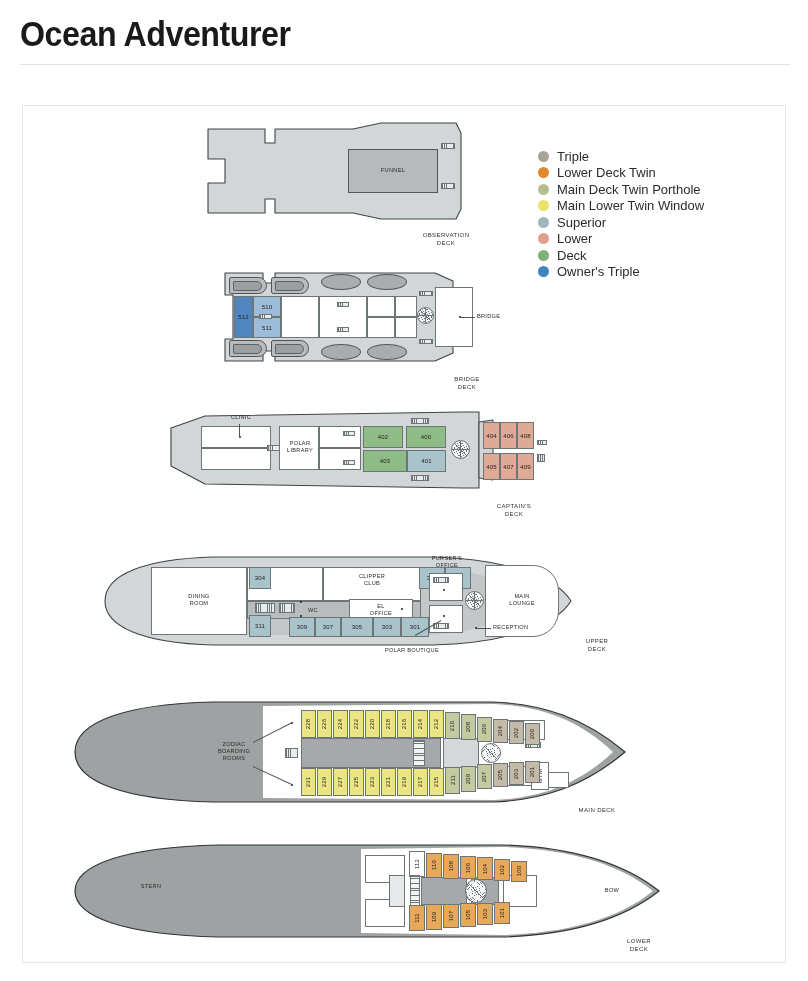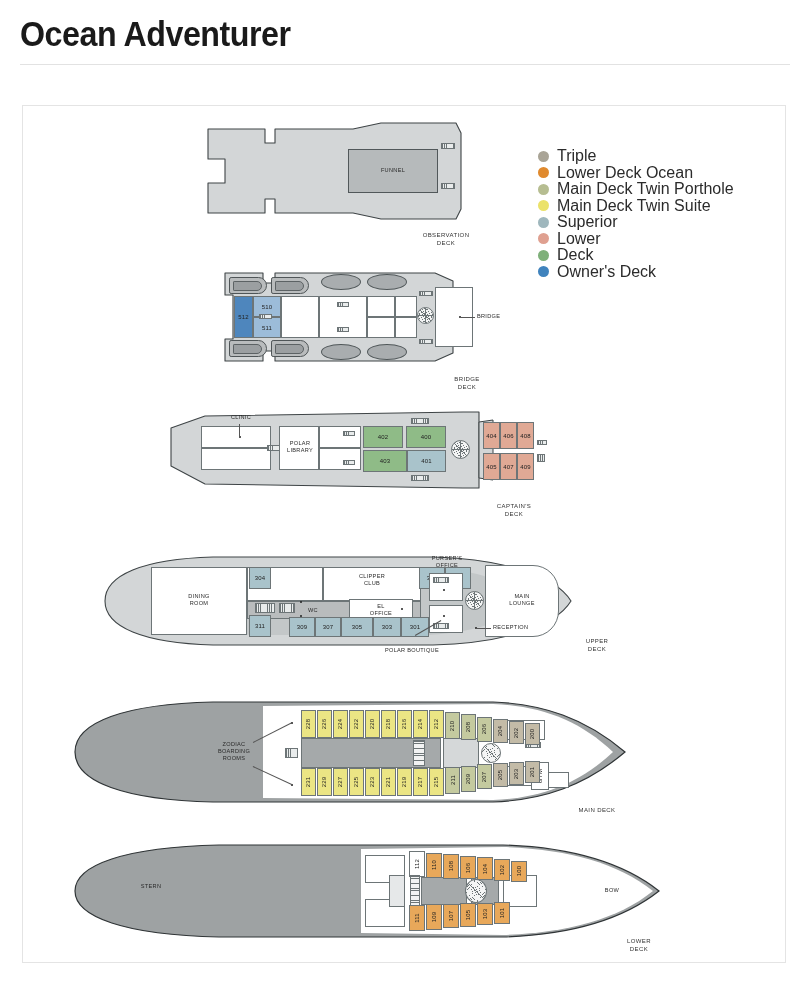--- a/index.html
+++ b/index.html
@@ -33,21 +33,21 @@
     border: 1px solid #e4e4e4; background: #fff;
   }
 
   
   .legend { position: absolute; left: 515px; top: 42px; }
   .legend-row { display: flex; align-items: center; height: 16.5px; }
   .legend-dot {
     width: 11px; height: 11px; border-radius: 50%;
     margin-right: 8px; flex: 0 0 auto;
   }
-  .legend-label { font-size: 16px; color: #2b2b2b; white-space: nowrap; }
+  .legend-label { font-size: 13px; color: #2b2b2b; white-space: nowrap; }
 
   
   .deck { position: absolute; }
   .deck-caption {
     position: absolute; font-size: 6px; color: #333;
     letter-spacing: 0.4px; line-height: 8px; text-align: center;
     white-space: pre-line; text-transform: uppercase;
   }
   .room {
     position: absolute; border: 0.6px solid #6d7577;
@@ -105,45 +105,45 @@
 
   <div class="card">
 
     <div class="legend" id="legend">
         <div class="legend-row">
           <span class="legend-dot" style="background: rgb(169, 164, 150);"></span>
           <span class="legend-label">Triple</span>
         </div>
         <div class="legend-row">
           <span class="legend-dot" style="background: rgb(224, 138, 46);"></span>
-          <span class="legend-label">Lower Deck Ocean</span>
+          <span class="legend-label">Lower Deck Twin</span>
         </div>
         <div class="legend-row">
           <span class="legend-dot" style="background: rgb(182, 189, 145);"></span>
           <span class="legend-label">Main Deck Twin Porthole</span>
         </div>
         <div class="legend-row">
           <span class="legend-dot" style="background: rgb(235, 226, 106);"></span>
-          <span class="legend-label">Main Deck Twin Suite</span>
+          <span class="legend-label">Main Lower Twin Window</span>
         </div>
         <div class="legend-row">
           <span class="legend-dot" style="background: rgb(159, 183, 189);"></span>
           <span class="legend-label">Superior</span>
         </div>
         <div class="legend-row">
           <span class="legend-dot" style="background: rgb(223, 160, 144);"></span>
           <span class="legend-label">Lower</span>
         </div>
         <div class="legend-row">
           <span class="legend-dot" style="background: rgb(127, 176, 122);"></span>
           <span class="legend-label">Deck</span>
         </div>
         <div class="legend-row">
           <span class="legend-dot" style="background: rgb(64, 131, 189);"></span>
-          <span class="legend-label">Owner's Deck</span>
+          <span class="legend-label">Owner's Triple</span>
         </div>
       </div>
 
     <div class="deck" style="left:180px; top:15px; width:260px; height:110px;">
       <svg width="260" height="100" style="position:absolute;left:0;top:0;">
         <path d="M5,8 L62,8 L62,22 L72,22 L72,8 L150,8 L178,2 L253,2 L258,12 L258,88 L253,98 L178,98 L150,92 L72,92 L72,78 L62,78 L62,92 L5,92 L5,62 L22,62 L22,38 L5,38 Z" fill="#d3d6d7" stroke="#3e4446" stroke-width="1.1" stroke-linejoin="round"></path>
       </svg>
       <div class="room" style="left:145px; top:28px; width:90px; height:44px; background:#b6babb; border-color:#51585a;"></div>
       <div class="lbl" style="left:160px; top:46px; width:60px;">FUNNEL</div>
       <div class="grate" style="left:238px;top:22px;width:14px;height:6px;"></div>

